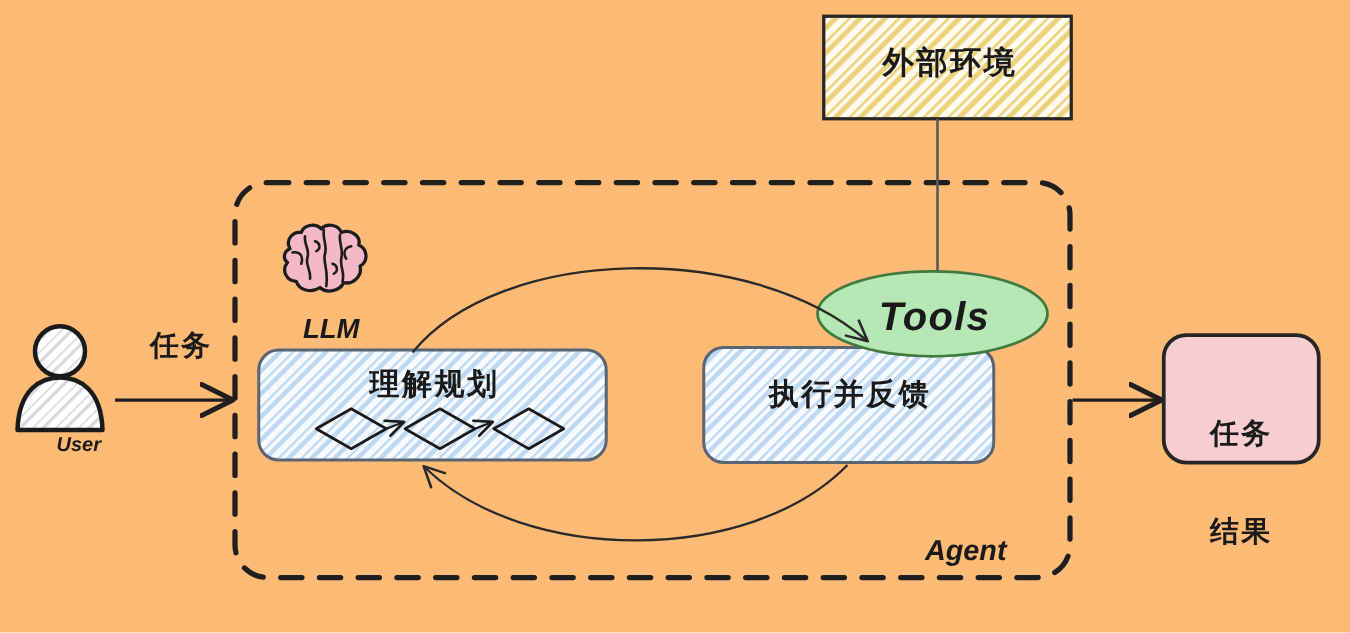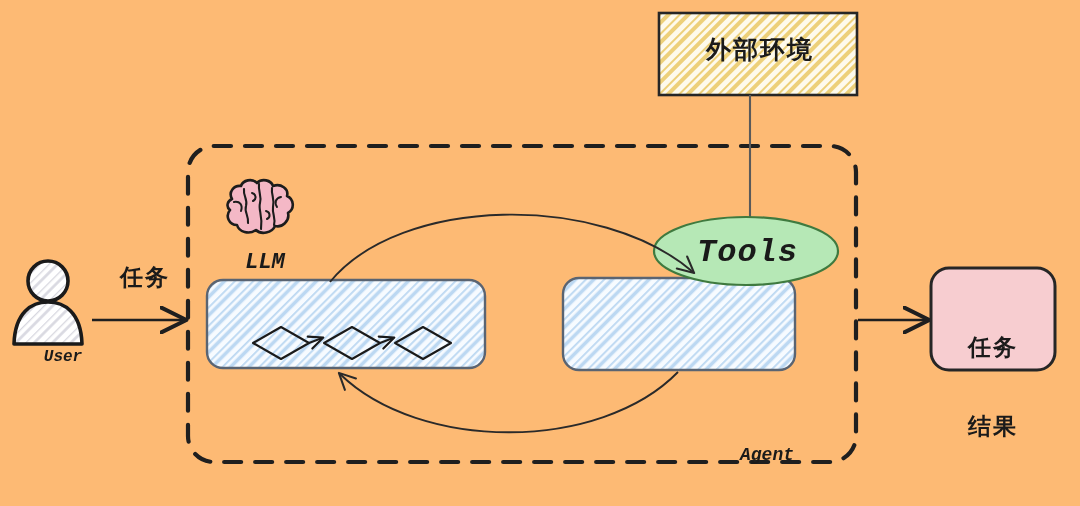--- a/index.html
+++ b/index.html
@@ -29,33 +29,33 @@
     white-space: pre;
     color: #1a1a1a;
     line-height: 1.15;
     text-align: center;
   }
   .cjk {
     font-family: "DejaVu Sans", "Liberation Sans", sans-serif;
     font-weight: 700;
   }
   .hand {
-    font-family: Liberation Mono, monospace;
+    font-family: Liberation Sans, sans-serif;
     font-style: italic;
     font-weight: 600;
   }
   #lbl-env   { left: 660px; top: 36px;  width: 200px; font-size: 25px; letter-spacing: 2px; }
   #lbl-tools { left: 660px; top: 235px; width: 175px; font-size: 32px; letter-spacing: 1px; }
   #lbl-plan  { left: 210px; top: 294px; width: 275px; font-size: 24px; letter-spacing: 2px; }
   #lbl-exec  { left: 565px; top: 302px; width: 230px; font-size: 24px; letter-spacing: 2px; }
   #lbl-result{ left: 933px; top: 281px; width: 120px; font-size: 23px; letter-spacing: 2px; }
   #lbl-llm   { left: 215px; top: 250px; width: 100px; font-size: 22px; }
   #lbl-user  { left: 18px;  top: 348px; width: 90px;  font-size: 16px; }
   #lbl-task  { left: 100px; top: 264px; width: 90px;  font-size: 23px; letter-spacing: 2px; }
-  #lbl-agent { left: 740px; top: 445px; width: 110px; font-size: 18px; text-align: left; }
+  #lbl-agent { left: 740px; top: 427px; width: 110px; font-size: 23px; text-align: left; }
 </style>
 </head>
 <body>
 
 <div id="canvas">
 
   <svg class="layer" viewBox="0 0 1080 506" xmlns="http://www.w3.org/2000/svg">
     <defs>
       <pattern id="hatch-yellow" width="14" height="14" patternUnits="userSpaceOnUse" patternTransform="rotate(45)">
         <rect width="14" height="14" fill="#fefaec"></rect>
@@ -150,21 +150,23 @@
       <path d="M281 197 C 276 198, 274 202, 277 207" fill="none" stroke="#1c1c1c" stroke-width="2" stroke-linecap="round"></path>
       <path d="M252 193 C 256 194, 257 199, 253 201" fill="none" stroke="#1c1c1c" stroke-width="2" stroke-linecap="round"></path>
       <path d="M266 211 C 270 212, 271 217, 267 219" fill="none" stroke="#1c1c1c" stroke-width="2" stroke-linecap="round"></path>
     </g>
   </svg>
 
   <div class="lbl cjk" id="lbl-env">外部环境</div>
 
   <div class="lbl hand" id="lbl-tools">Tools</div>
 
+  <div class="lbl cjk" id="lbl-plan">理解规划</div>
 
+  <div class="lbl cjk" id="lbl-exec">执行并反馈</div>
 
   <div class="lbl cjk" id="lbl-result">
     <div>任务</div>
     <div>结果</div>
   </div>
 
   <div class="lbl hand" id="lbl-llm">LLM</div>
 
   <div class="lbl hand" id="lbl-user">User</div>
 

